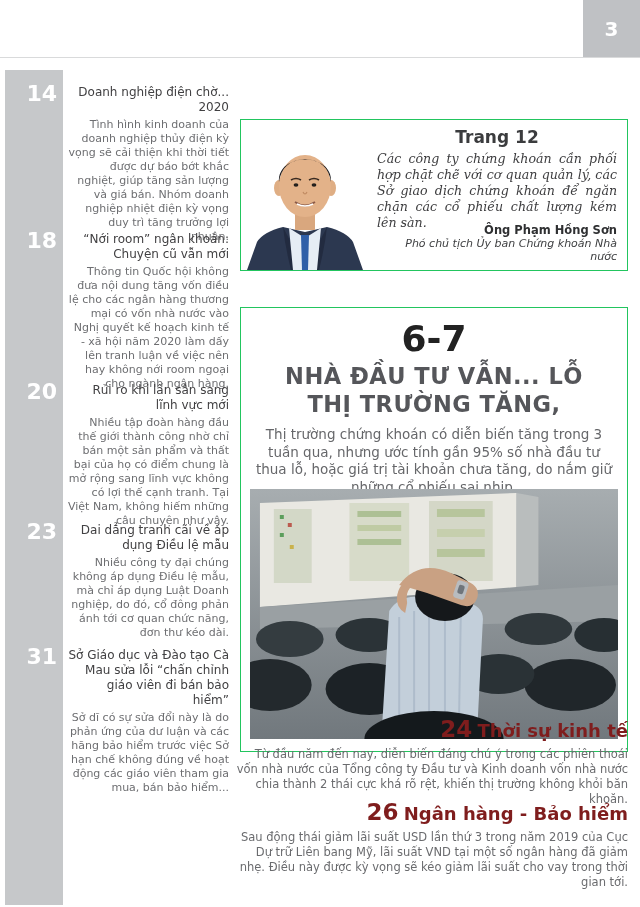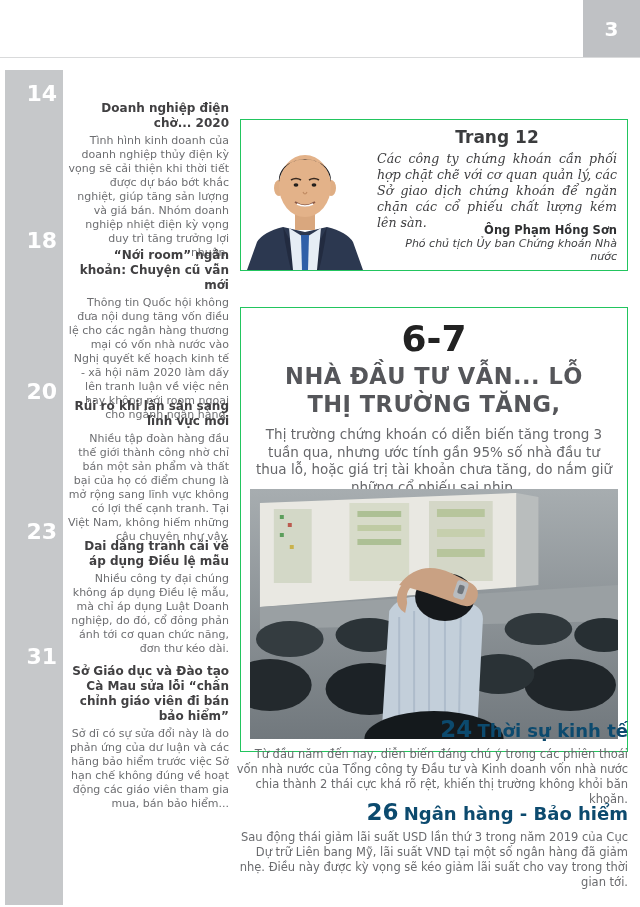--- a/index.html
+++ b/index.html
@@ -17,21 +17,21 @@
   .page-tab{position:absolute;left:583px;top:0;width:57px;height:57px;background:#bfc1c4;
             display:flex;align-items:center;justify-content:center;}
   .page-tab span{color:#fff;font-size:20px;font-weight:bold;}
 
   
   .strip{position:absolute;left:5px;top:70px;width:58px;height:835px;background:#c6c8ca;}
   .art{position:absolute;left:5px;width:224px;}
   .art .num{position:absolute;left:0;top:-3px;width:52px;text-align:right;color:#fff;
             font-size:22px;font-weight:bold;line-height:24px;}
   .art .txt{margin-left:63px;width:161px;text-align:right;}
-  .art .title{font-size:12px;font-weight:bold;color:#414042;line-height:15px;margin-bottom:3px;margin-top:16px;}
+  .art .title{font-size:12px;font-weight:normal;color:#414042;line-height:15px;margin-bottom:3px;}
   .art .body{font-size:11px;color:#6d6e71;line-height:14px;}
 
   
   .boxed{position:absolute;border:1px solid #22c55e;background:#fff;margin-top:39px;}
   .box-quote{left:240px;top:80px;width:386px;height:150px;}
   .portrait{position:absolute;left:0;bottom:0;width:128px;height:142px;}
   .q-area{position:absolute;left:136px;top:7px;right:10px;bottom:5px;}
   .q-title{text-align:center;font-size:17px;font-weight:bold;color:#3b3c3e;}
   .q-text{margin-top:4px;font-family:"DejaVu Serif","Liberation Serif",serif;font-style:italic;
           font-size:12.6px;line-height:16px;color:#3d3d3f;text-align:justify;}
@@ -42,21 +42,21 @@
   .box-feature{left:240px;top:268px;width:386px;height:443px;}
   .f-pages{text-align:center;font-size:36px;font-weight:bold;color:#222;margin-top:12px;line-height:38px;}
   .f-head{text-align:center;font-size:22.5px;font-weight:bold;color:#55565a;line-height:28px;margin-top:4px;letter-spacing:.5px;}
   .f-sum{text-align:center;font-size:13.5px;color:#66676a;line-height:17.5px;margin:8px 12px 0;}
   .f-photo{position:absolute;left:9px;right:9px;top:181px;height:250px;}
   .f-photo svg{width:100%;height:100%;display:block;}
 
   .sec{position:absolute;left:236px;width:392px;text-align:right;}
   .sec-24{top:716px;}
   .sec-26{top:799px;}
-  .sec-head{color:#0c4a6e;line-height:26px;}
+  .sec-head{color:#7f1d1d;line-height:26px;}
   .sec-head .n{font-size:23px;font-weight:bold;}
   .sec-head .t{font-size:18px;font-weight:bold;}
   .sec-body{margin-top:2px;font-size:11.5px;color:#6a6b6e;line-height:15px;}
 </style>
 </head>
 <body>
 
 <div class="page">
 
   <div class="page-tab">

